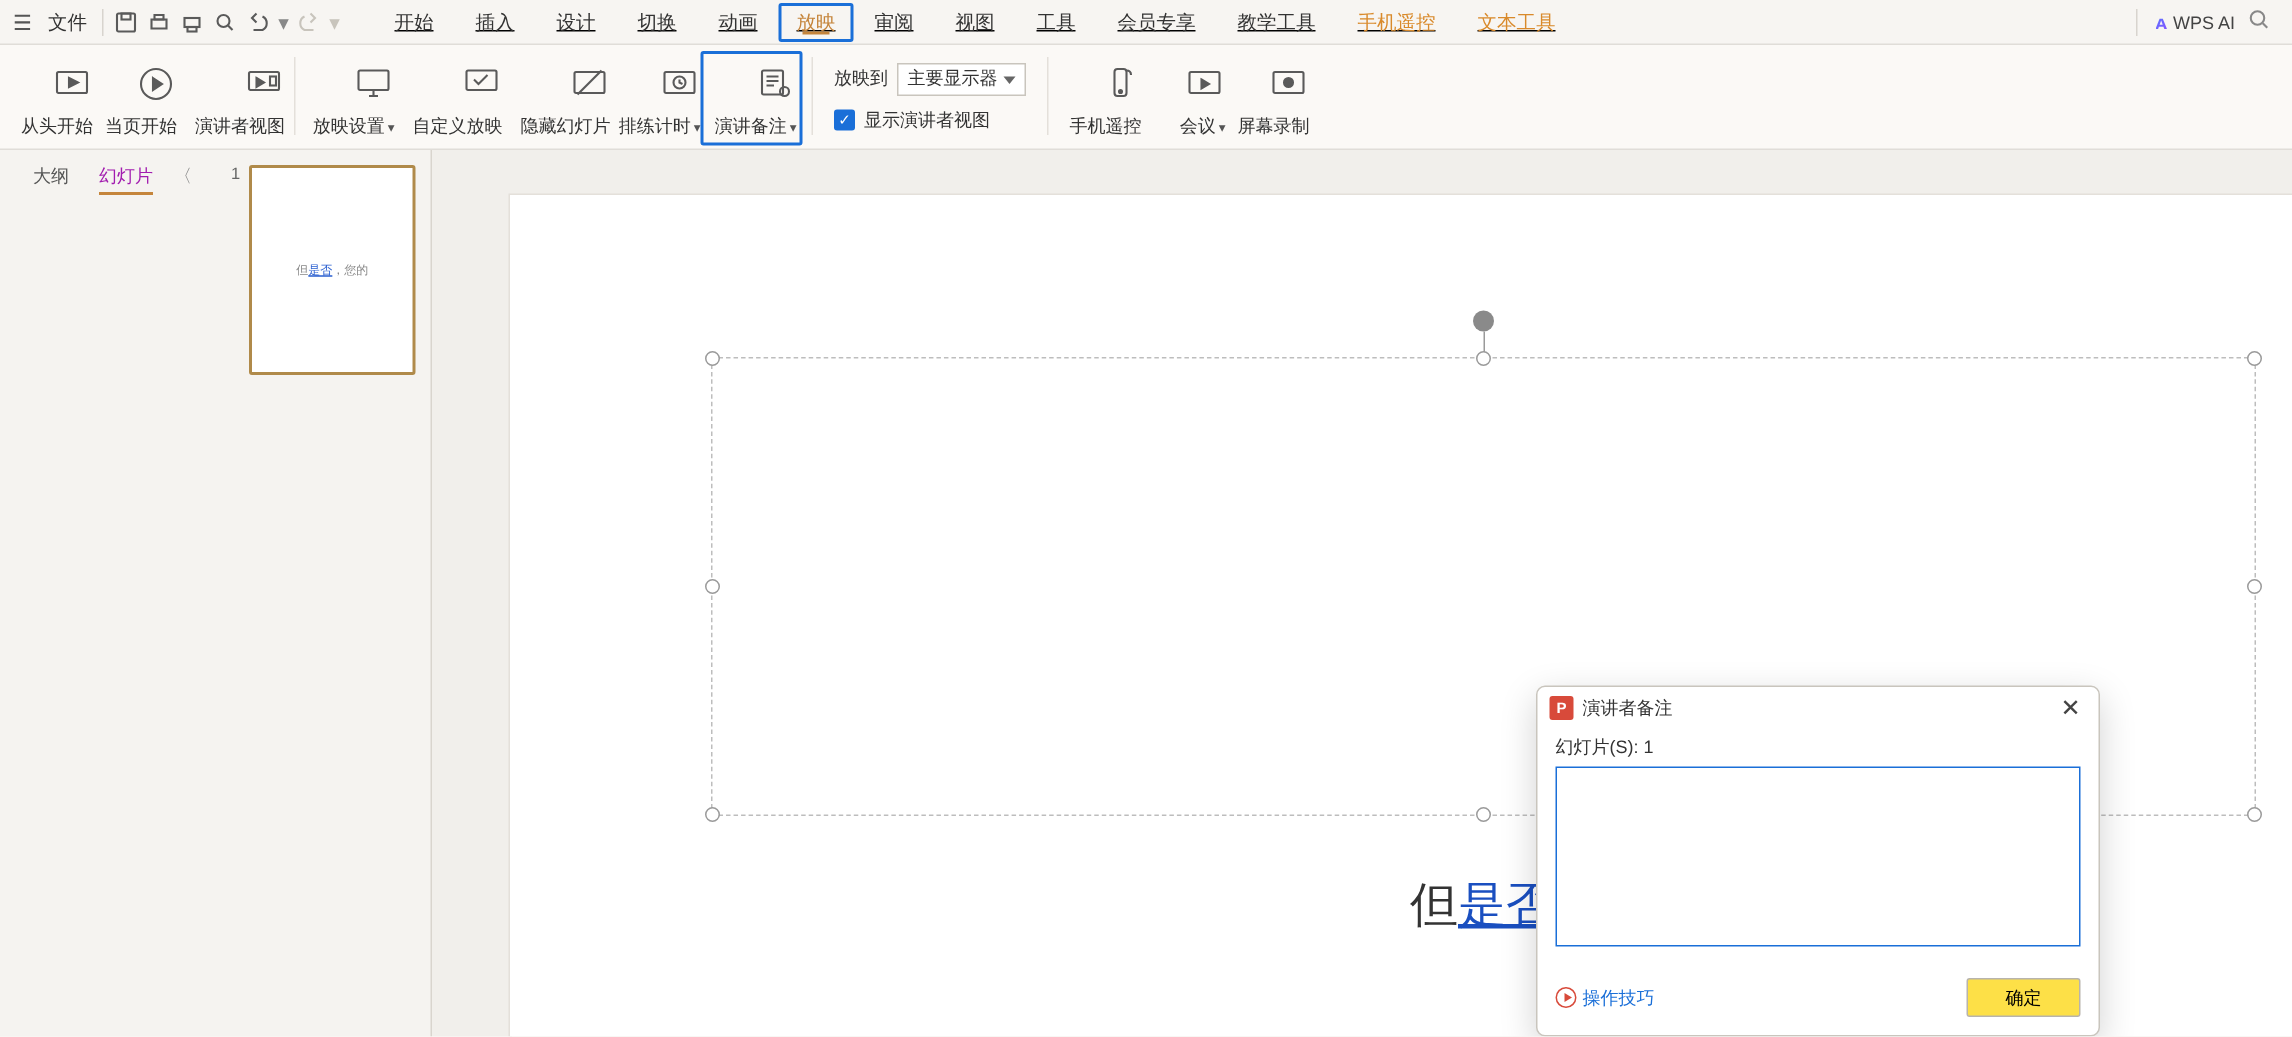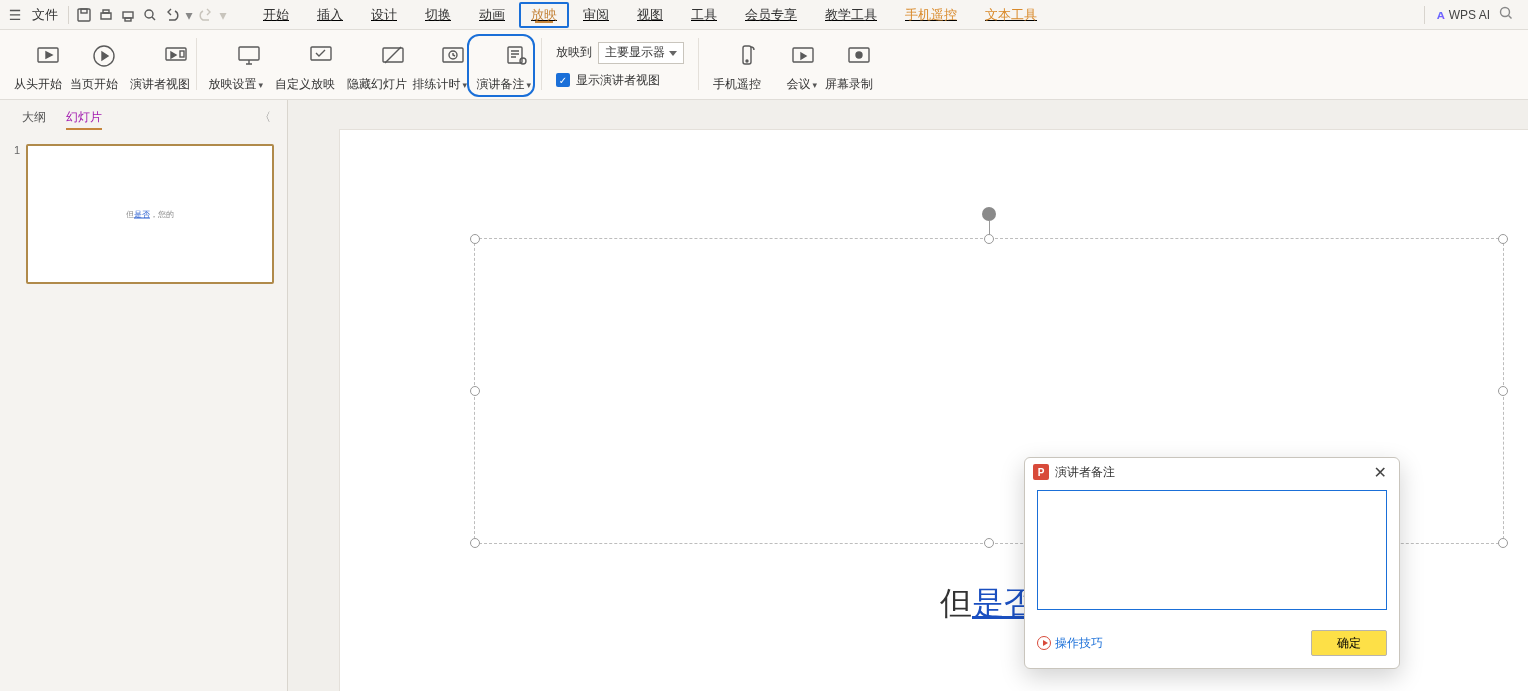--- a/index.html
+++ b/index.html
@@ -24,33 +24,33 @@
   
   .ribbon { display:flex; align-items:flex-start; height:70px; background:#fbf9f6; border-bottom:1px solid #e0ddd8; padding:4px 6px 0 6px; }
   .rgrp { display:flex; align-items:center; height:62px; }
   .rbtn { display:flex; flex-direction:column; align-items:flex-end; justify-content:flex-start; width:60px; padding-top:4px; cursor:pointer; }
   .rbtn.w70 { width:72px; }
   .rbtn.w56 { width:56px; }
   .rbtn .glyph { width:28px; height:28px; display:flex; align-items:center; justify-content:center; }
   .rbtn .lbl { font-size:12px; color:#333; margin-top:6px; white-space:nowrap; }
   .rbtn .dd::after { content:"▾"; font-size:9px; margin-left:2px; color:#555; }
   .rsep { width:1px; height:52px; background:#e4e0da; margin:4px 6px 0 6px; }
-  .hlbox { border:2px solid #1a6fd8; border-radius:12px; padding:2px 2px; }
+  .hlbox { border:2px solid #1a6fd8; border-radius:2px; padding:2px 2px; }
   .stack { display:flex; flex-direction:column; gap:8px; justify-content:center; height:62px; padding:0 8px; }
   .row { display:flex; align-items:center; gap:6px; font-size:12px; color:#333; }
   .select { border:1px solid #c9c5bd; background:#fff; height:22px; font-size:12px; padding:0 18px 0 6px; position:relative; display:flex; align-items:center; cursor:pointer; min-width:82px; }
   .select::after { content:""; position:absolute; right:6px; top:8px; border-left:4px solid transparent; border-right:4px solid transparent; border-top:5px solid #666; }
   .chk { width:14px; height:14px; background:#1a6fd8; border-radius:2px; display:inline-flex; align-items:center; justify-content:center; color:#fff; font-size:10px; }
 
   
   .svg-ico { stroke:#5a5a5a; stroke-width:1.4; fill:none; }
 
   
   .work { display:flex; height:calc(691px - 100px); }
-  .sidepane { width:288px; background:#f5f3f0; border-right:1px solid #d9d5ce; display:flex; flex-direction:column; }
+  .sidepane { width:288px; background:#f5f3f0; border-right:1px solid #d9d5ce; display:flex; flex-direction:row; }
   .sidetabs { display:flex; align-items:center; height:34px; padding:0 12px; position:relative; }
   .sidetabs .st { font-size:12px; color:#555; padding:0 10px; cursor:pointer; height:34px; display:flex; align-items:center; position:relative; }
   .sidetabs .st.active { color:#a21caf; }
   .sidetabs .st.active::after { content:""; position:absolute; left:10px; right:10px; bottom:4px; height:2px; background:#c5853c; }
   .sidetabs .collapse { margin-left:auto; color:#888; font-size:12px; padding:4px; cursor:pointer; }
   .thumbs { flex:1; padding:10px 10px; overflow:auto; }
   .thumb-row { display:flex; align-items:flex-start; gap:6px; }
   .thumb-num { font-size:11px; color:#666; width:10px; text-align:right; }
   .thumb { width:248px; height:140px; background:#fff; border:2px solid #b08a4a; border-radius:2px; position:relative; }
   .thumb .mini { position:absolute; left:50%; top:50%; transform:translate(-50%,-50%); font-size:8px; color:#888; }
@@ -326,20 +326,21 @@
       </div>
     </div>
 
     <div class="dialog">
       <div class="dlg-title">
         <span class="p-ic">P</span>
         <span>演讲者备注</span>
         <span class="close">✕</span>
       </div>
       <div class="dlg-body">
+        <div class="dlg-label">幻灯片(S): 1</div>
         <textarea class="dlg-ta" style=""></textarea>
       </div>
       <div class="dlg-footer">
         <span class="tips">
           <span class="ti"></span>
           <span>操作技巧</span>
         </span>
         <button class="okbtn">确定</button>
       </div>
     </div>

